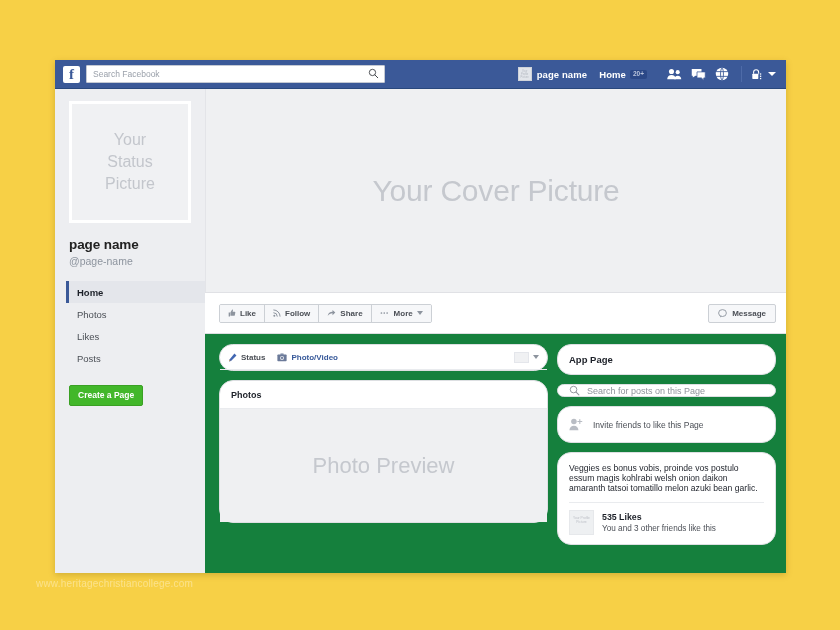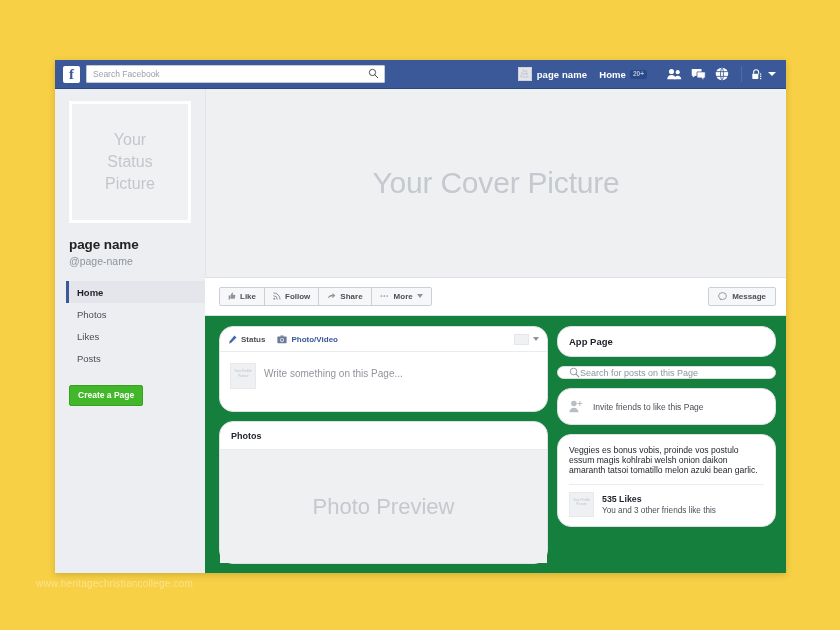--- a/index.html
+++ b/index.html
@@ -402,20 +402,21 @@
 
   .simple-card {
     padding: 9px 11px;
     font-size: 9.5px;
     color: #1d2129;
     font-weight: bold;
   }
   .search-card {
     display: flex;
     align-items: center;
+    gap: 7px;
     padding: 0 11px;
   }
   .search-card .ph {
     font-size: 9px;
     color: #90949c;
   }
   .invite-card {
     display: flex;
     align-items: center;
     gap: 10px;
@@ -622,24 +623,20 @@
                   <circle cx="6.5" cy="6" r="1.4" fill="#6b7a99"></circle>
                   <rect x="4.4" y="0.3" width="4.2" height="1.6" rx="0.4" fill="#6b7a99"></rect>
                 </svg>
                 <span>Photo/Video</span>
               </div>
               <div class="composer-right">
                 <div class="mini-box"></div>
                 <div class="caret-gray"></div>
               </div>
             </div>
-            <div class="composer-body">
-              <div class="tiny-avatar">Your Profile Picture</div>
-              <div class="composer-placeholder">Write something on this Page...</div>
-            </div>
           </div>
 
           <div class="card">
             <div class="photos-card-head">Photos</div>
             <div class="photo-preview">
               <span>Photo Preview</span>
             </div>
           </div>
 
         </div>

